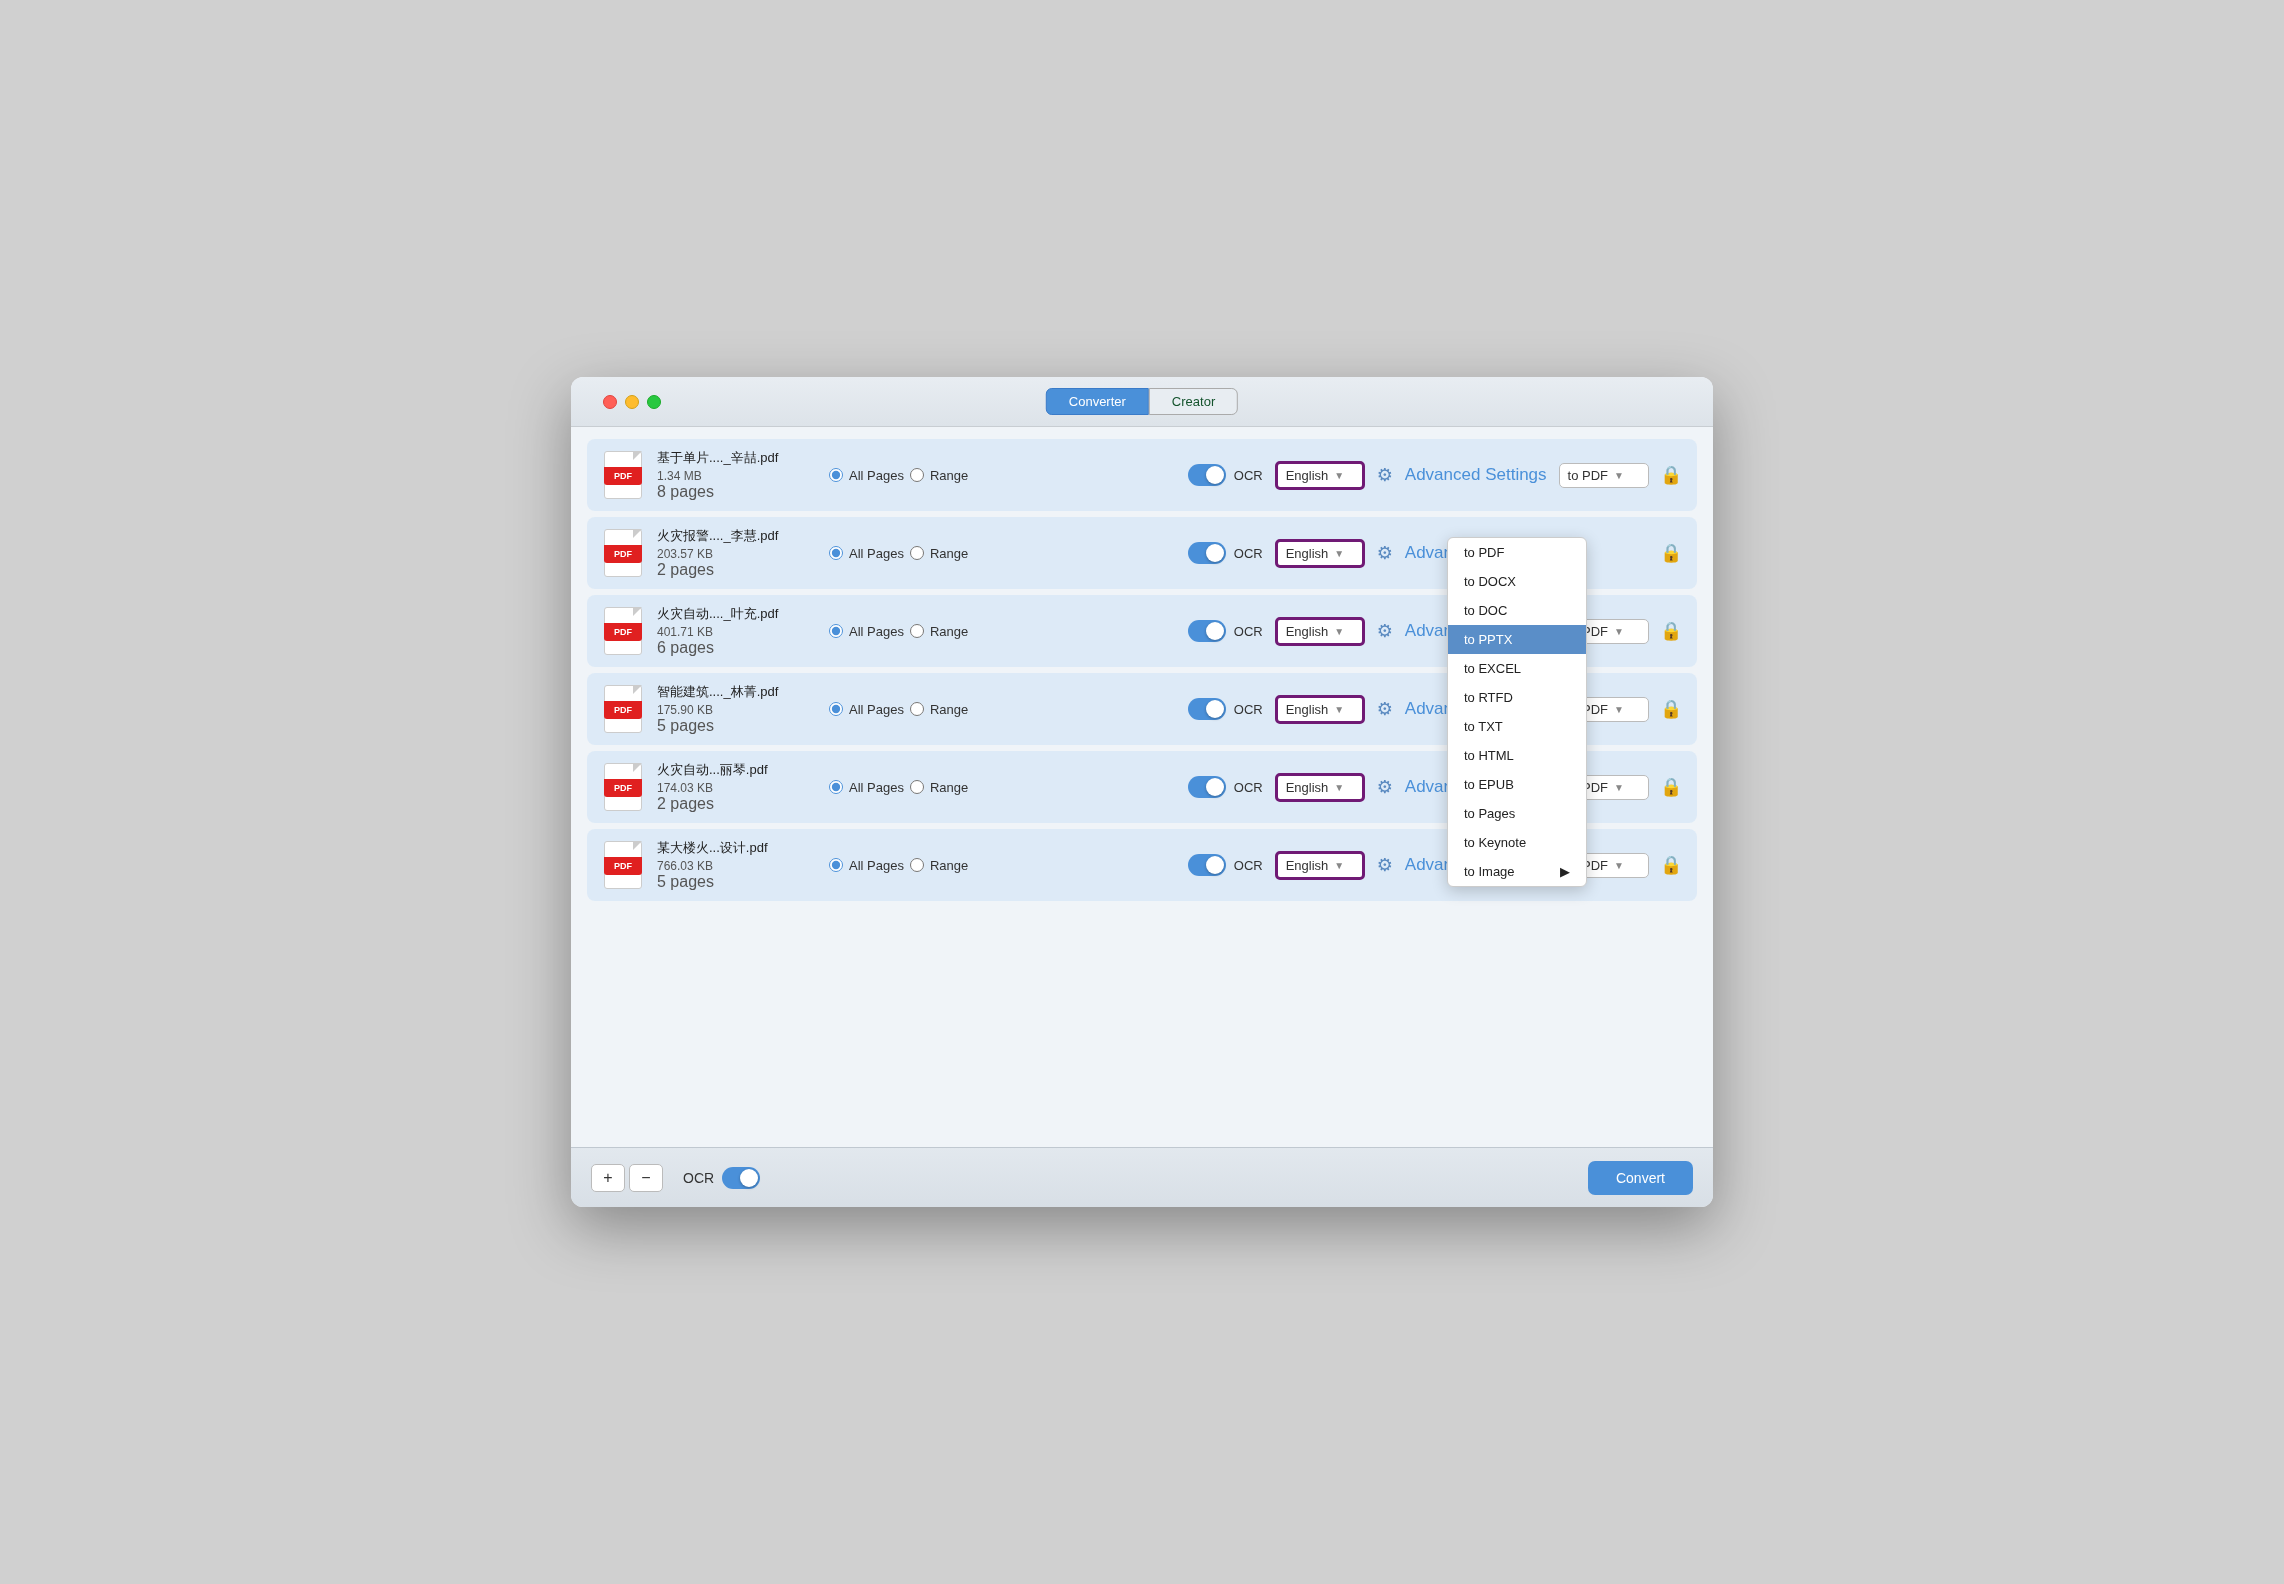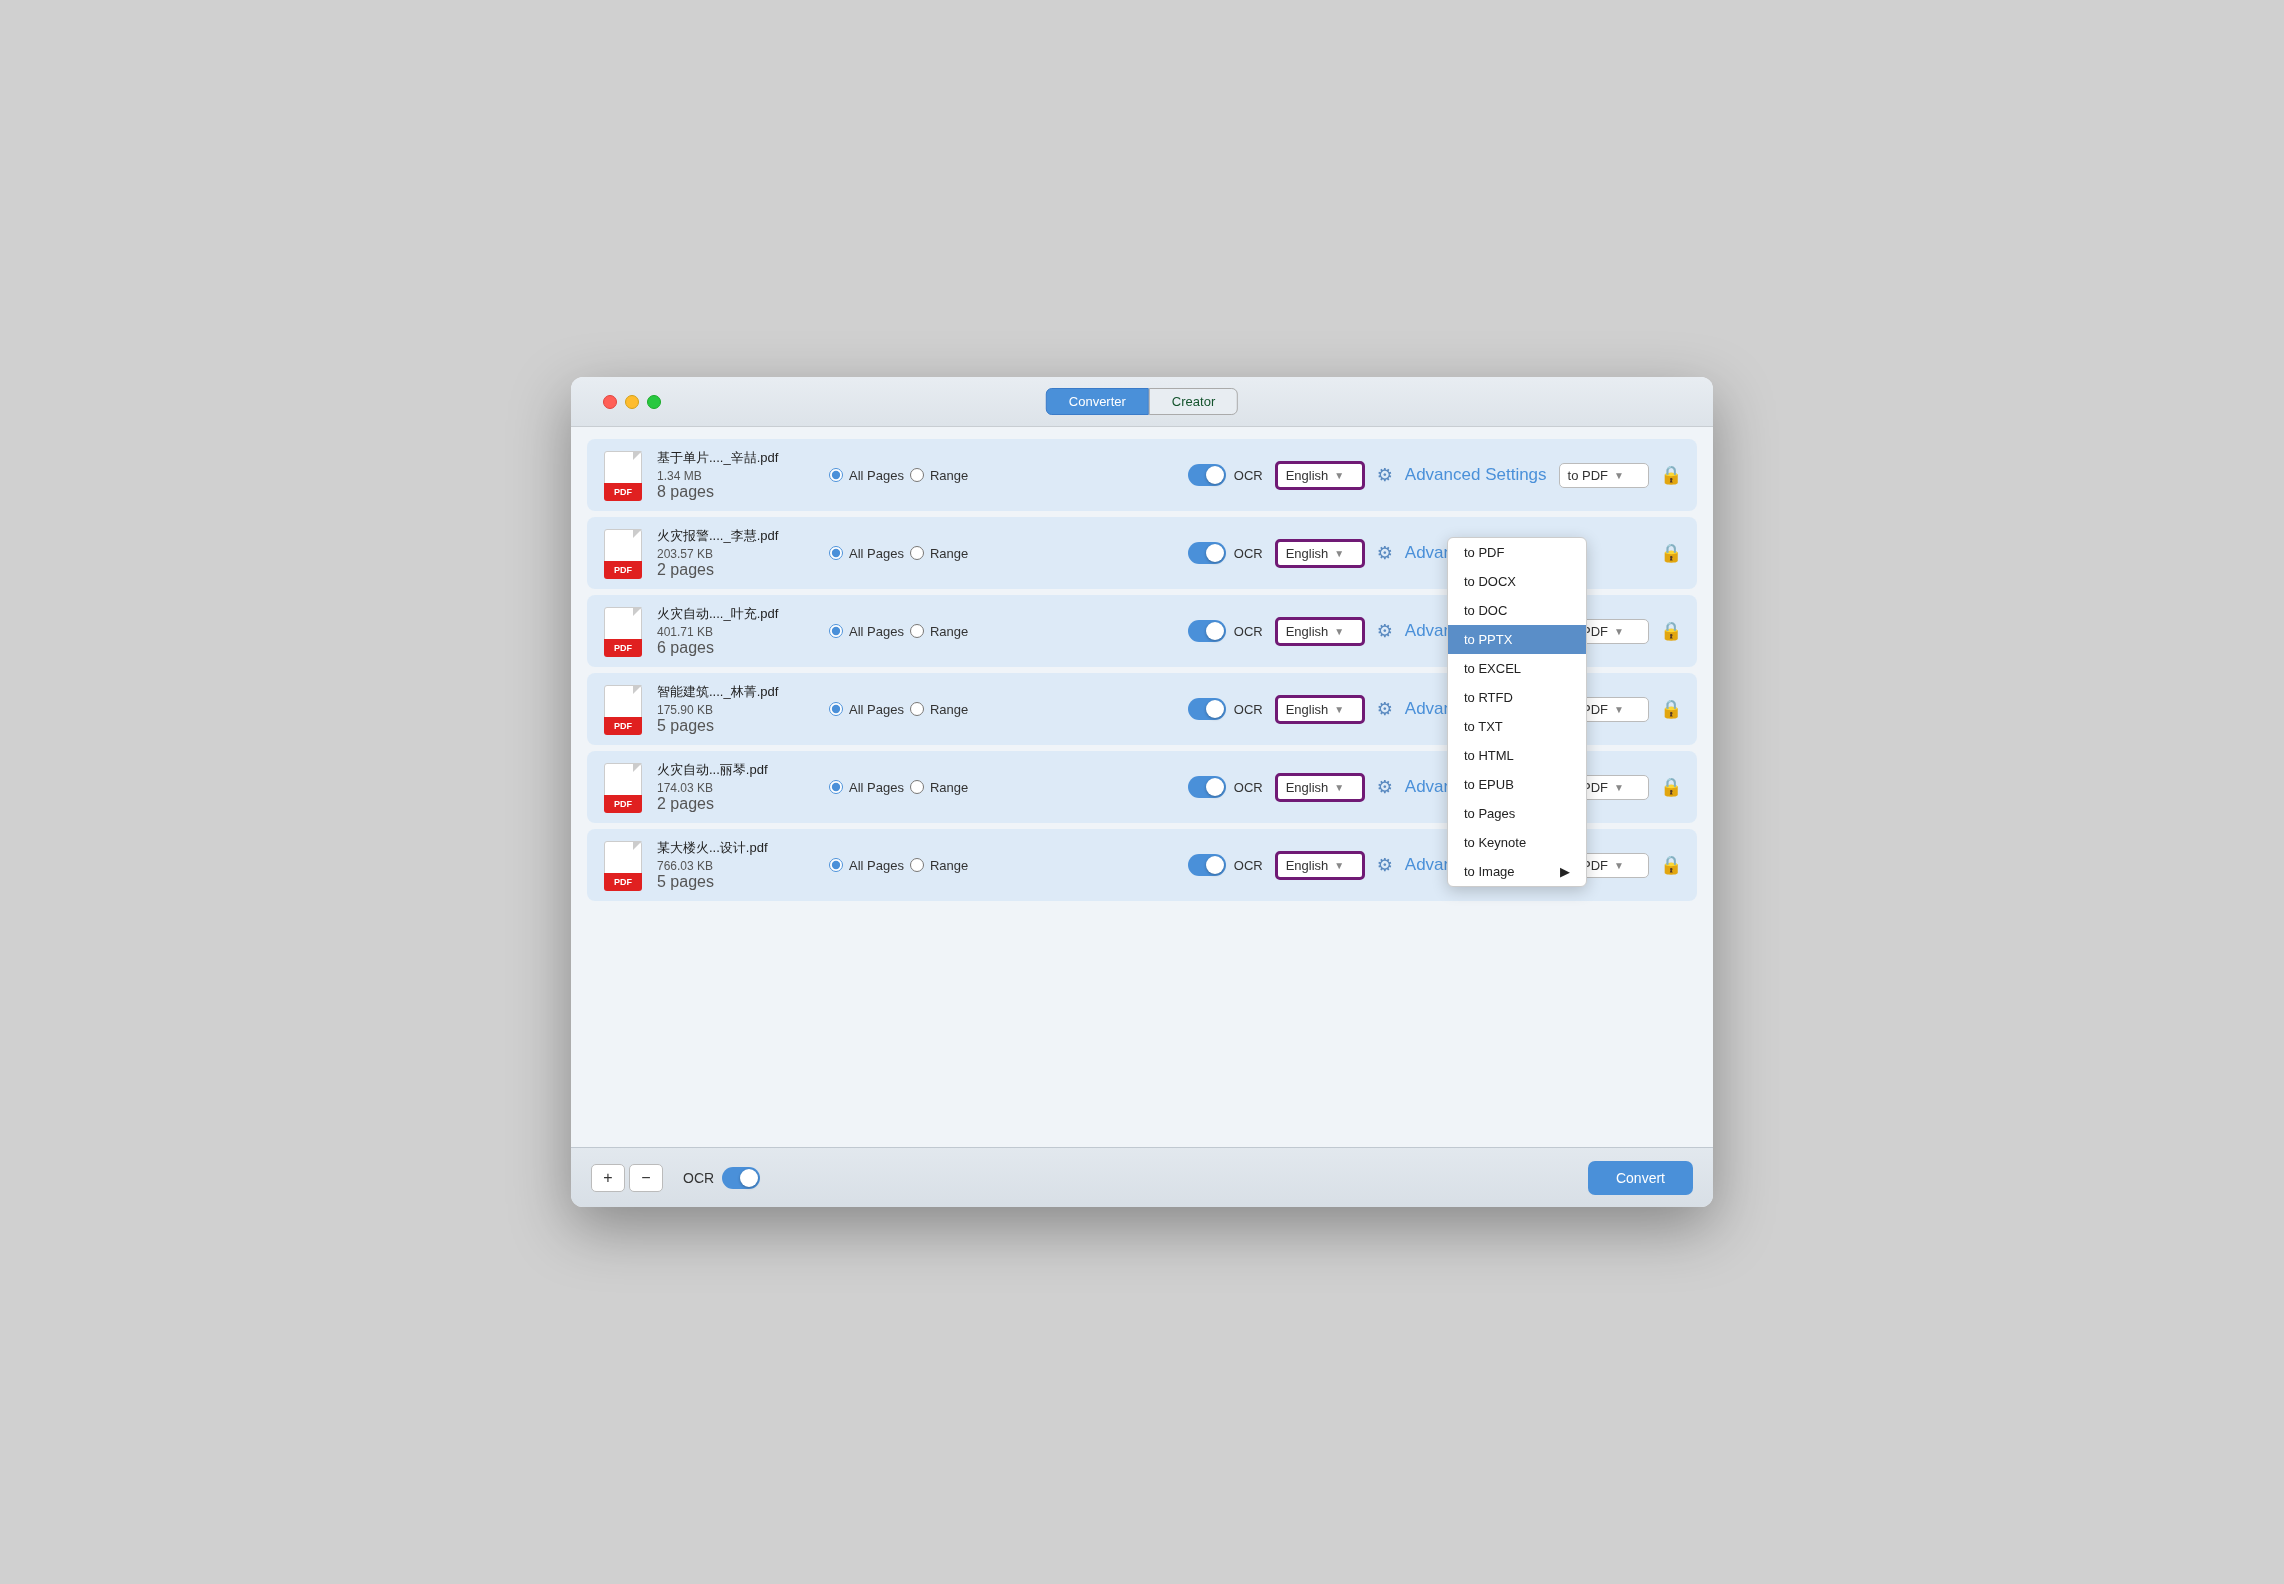--- a/index.html
+++ b/index.html
@@ -103,21 +103,21 @@
       position: absolute;
       top: 2px;
       right: 3px;
       width: 0;
       height: 0;
       border-left: 9px solid #ccc;
       border-bottom: 9px solid transparent;
     }
     .file-icon-badge {
       position: absolute;
-      bottom: 0;
+      bottom: 16px;
       left: 0;
       width: 38px;
       height: 18px;
       background: #e02020;
       border-radius: 0 0 3px 3px;
       display: flex;
       align-items: center;
       justify-content: center;
       font-size: 9px;
       font-weight: bold;

